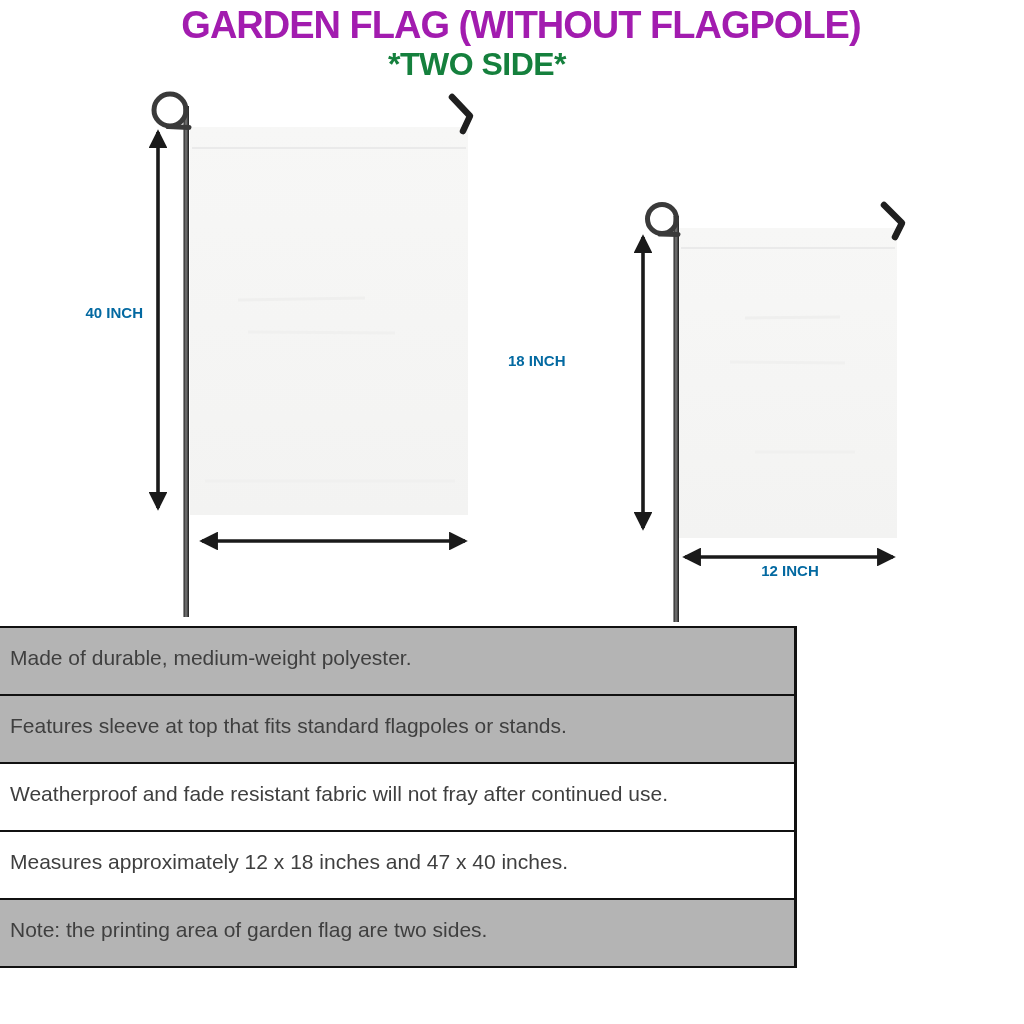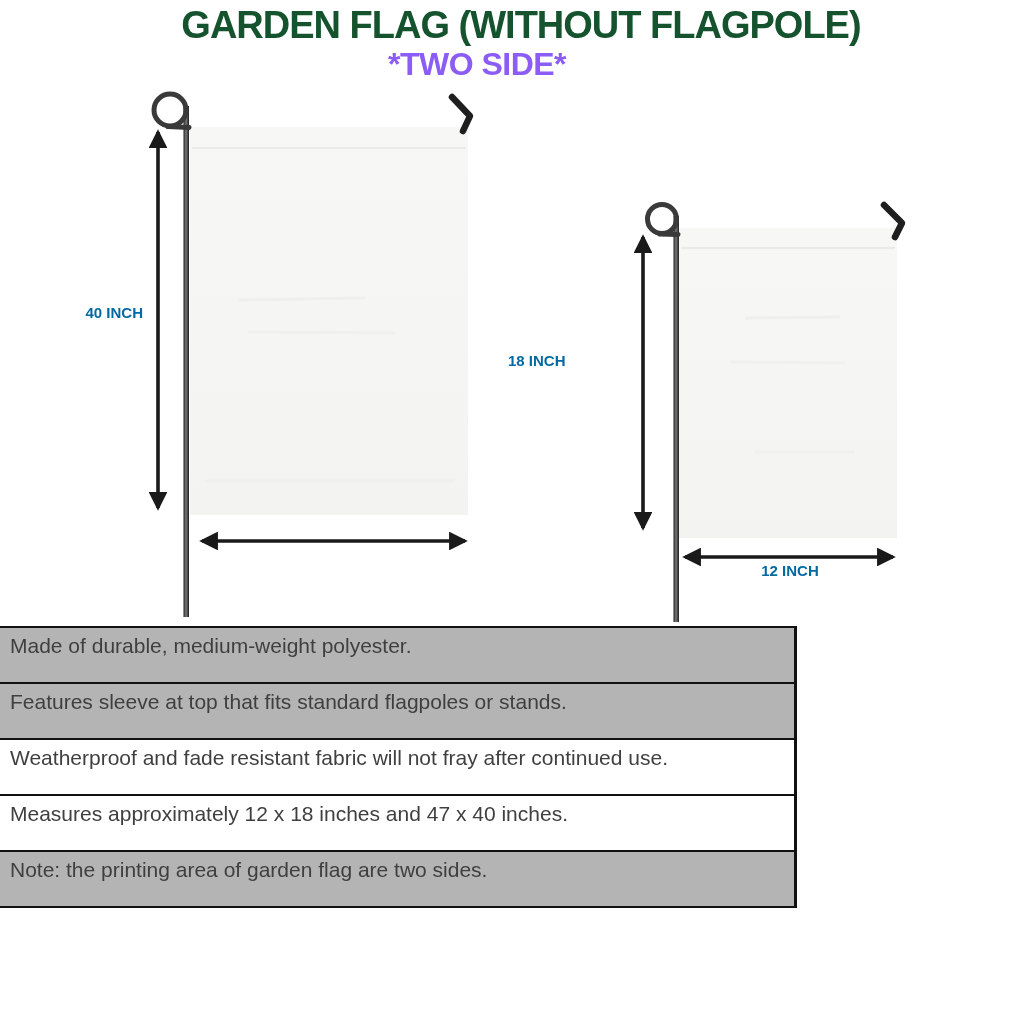--- a/index.html
+++ b/index.html
@@ -3,47 +3,47 @@
 <meta charset="utf-8">
 <style>
   html,body{margin:0;padding:0;background:#ffffff;}
   .canvas{
     position:relative;width:1024px;height:1024px;background:#ffffff;
     overflow:hidden;font-family:"Liberation Sans", sans-serif;
   }
   
   .title-line1{
     position:absolute;top:4px;left:521px;transform:translateX(-50%);
-    font-size:38px;font-weight:bold;letter-spacing:-1px;color:#14532d;
+    font-size:38px;font-weight:bold;letter-spacing:-1px;color:#a21caf;
     white-space:nowrap;
   }
   .title-line2{
     position:absolute;top:46px;left:477px;transform:translateX(-50%);
-    font-size:32px;font-weight:bold;letter-spacing:-0.5px;color:#8b5cf6;
+    font-size:32px;font-weight:bold;letter-spacing:-0.5px;color:#15803d;
     white-space:nowrap;
   }
   
   svg.diagram{position:absolute;left:0;top:0;width:1024px;height:1024px;}
   
   .dim-label{
     position:absolute;font-size:15px;font-weight:bold;color:#0369a1;
     white-space:nowrap;
   }
   .lbl-40{left:23px;top:304px;width:120px;text-align:right;}
   .lbl-28{left:230px;top:547px;width:200px;text-align:center;}
   .lbl-18{left:508px;top:352px;width:120px;}
   .lbl-12{left:690px;top:562px;width:200px;text-align:center;}
   
   .features{
     position:absolute;left:0;top:626px;width:794px;
     border-top:2px solid #111111;border-right:3px solid #111111;
   }
   .frow{
     height:50px;border-bottom:2px solid #111111;
-    padding:4px 8px 0 10px;box-sizing:content-box;
+    padding:16px 8px 0 10px;box-sizing:content-box;
     font-size:21px;color:#3f3f3f;line-height:1.3;
   }
   .frow.shaded{background:#b4b4b4;}
   .frow.plain{background:#ffffff;}
 </style>
 </head>
 <body>
 
 <div class="canvas">
 

